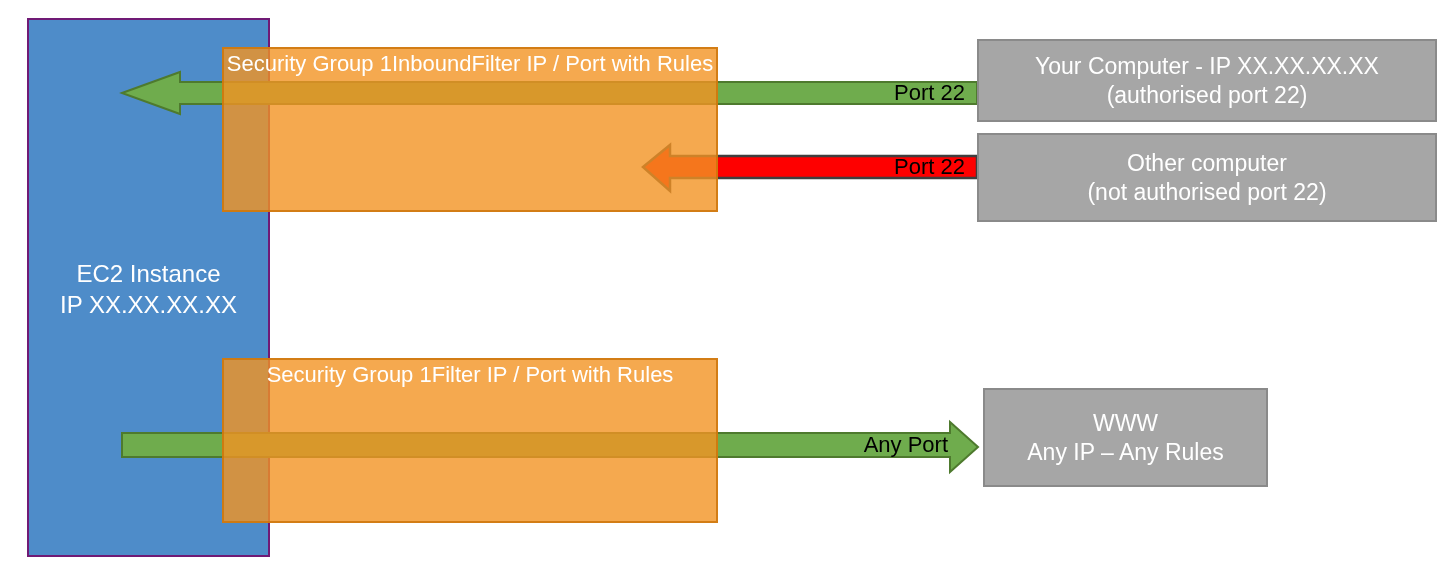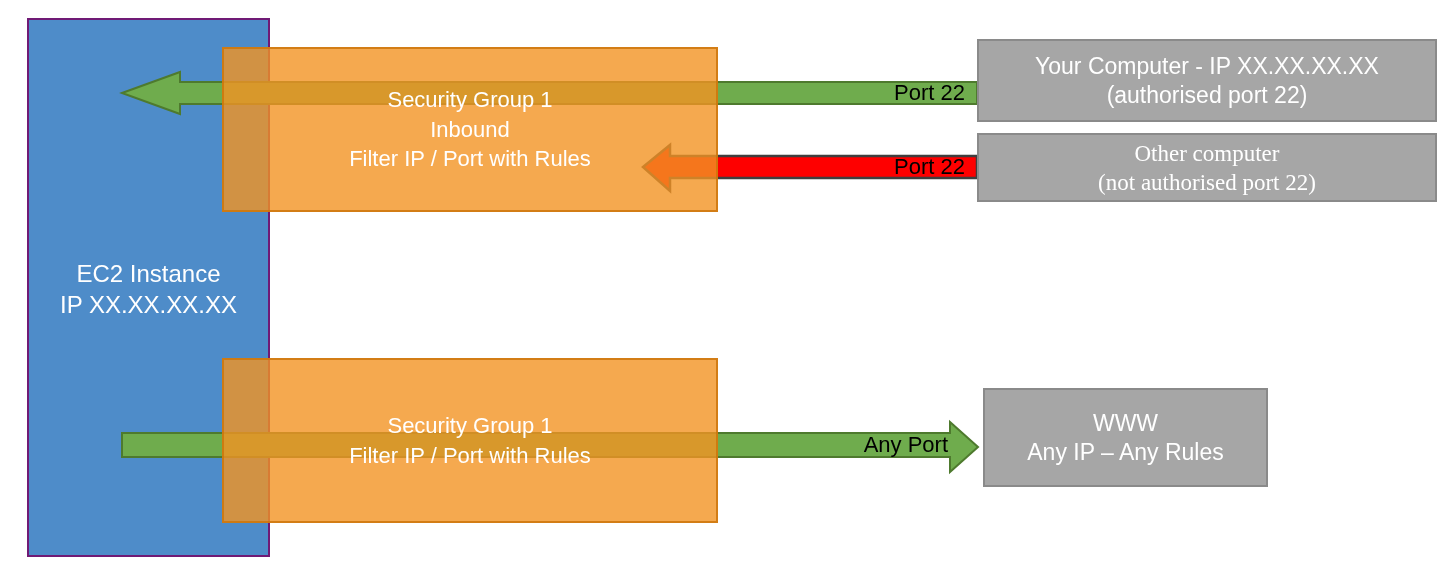--- a/index.html
+++ b/index.html
@@ -8,32 +8,32 @@
     font-family:"Liberation Sans",sans-serif;overflow:hidden;
   }
   .box{position:absolute;box-sizing:border-box;color:#ffffff;text-align:center;}
   .ec2{
     left:27px;top:18px;width:243px;height:539px;
     background:#4E8CC9;border:2px solid #701a75;z-index:1;
   }
   .ec2-label{position:absolute;top:238px;left:0;right:0;font-size:24px;line-height:31px;}
   .sg{
     background:rgba(242,148,35,0.80);border:2px solid rgba(205,118,10,0.85);
-    z-index:4;display:flex;flex-direction:column;justify-content:center;
+    z-index:4;display:flex;flex-direction:row;justify-content:center;
     font-size:22px;line-height:29.5px;
   }
   .sg-inbound{left:222px;top:47px;width:496px;height:165px;}
   .sg-outbound{left:222px;top:358px;width:496px;height:165px;}
   .ext{
     background:#A6A6A6;border:2px solid #8A8A8A;z-index:4;
     display:flex;flex-direction:column;justify-content:center;
     font-size:23px;line-height:29px;
   }
   .ext-your{left:977px;top:39px;width:460px;height:83px;}
-  .ext-other{left:977px;top:133px;width:460px;height:69px;font-family:Liberation Serif, serif;}
+  .ext-other{left:977px;top:133px;width:460px;height:89px;}
   .ext-www{left:983px;top:388px;width:285px;height:99px;}
   .arrows-layer{position:absolute;left:0;top:0;width:1446px;height:578px;z-index:2;}
   .arrow-green{fill:#6FAC4D;stroke:#4E7A2E;stroke-width:2;}
   .arrow-red{fill:#FE0000;stroke:#3F3F3F;stroke-width:2.5;}
   .arrow-label{
     position:absolute;z-index:3;color:#000000;font-size:22px;line-height:28px;
     text-align:right;white-space:nowrap;
   }
   .lbl-port22-top{left:760px;top:79px;width:205px;}
   .lbl-port22-mid{left:760px;top:153px;width:205px;}

